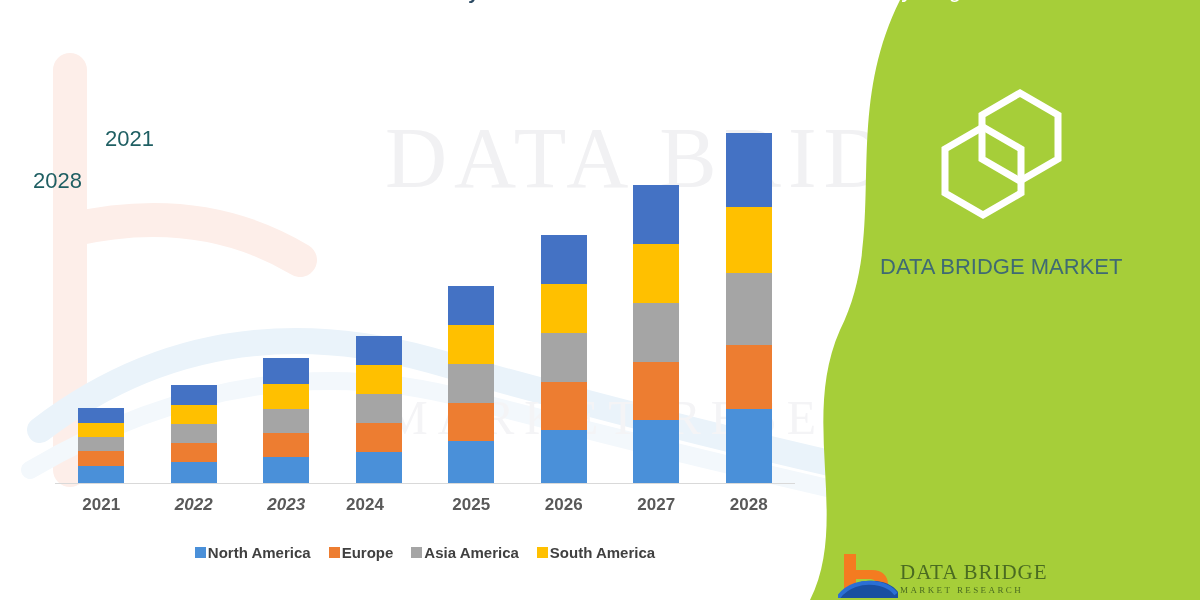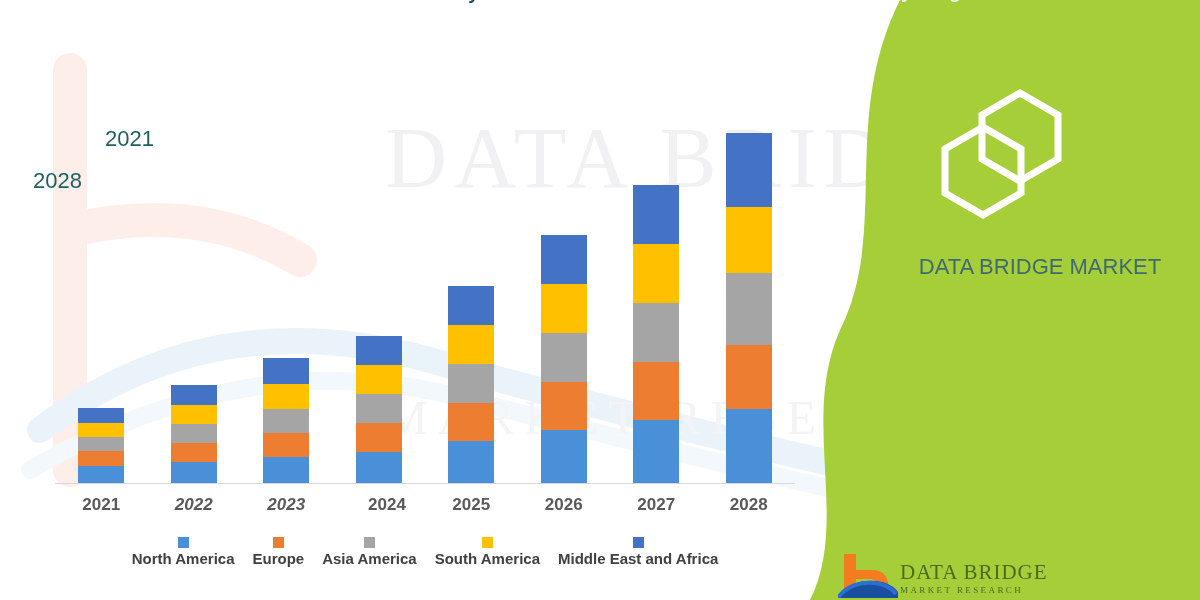--- a/index.html
+++ b/index.html
@@ -46,21 +46,21 @@
   .hex-wrap{position:absolute;left:925px;top:85px;width:200px;height:135px;}
   .hex-label{
     position:absolute;color:#1f5f63;font-size:22px;font-weight:400;
   }
   .hex-2021-lbl{left:105px;top:126px;}
   .hex-2028-lbl{left:33px;top:168px;}
 
   
   .brand{
     position:absolute;left:880px;top:252px;width:320px;
-    text-align:center;color:#3f6a73;font-size:22px;line-height:30px;
+    text-align:left;color:#3f6a73;font-size:22px;line-height:30px;
   }
 
   
   .chart{position:absolute;left:0;top:0;width:820px;height:600px;}
   .axis-line{
     position:absolute;left:55px;top:483px;width:740px;height:1px;
     background:#d9d9d9;
   }
   .bars{position:absolute;left:55px;top:60px;width:740px;height:423px;}
   .bar-col{
@@ -74,21 +74,21 @@
   .xlabel{
     position:absolute;width:90px;text-align:center;
     color:#595959;font-size:17px;font-weight:700;
   }
 
   
   .legend{
     position:absolute;left:55px;top:540px;width:740px;height:24px;
     display:flex;align-items:center;justify-content:center;gap:18px;
   }
-  .legend-item{display:flex;align-items:center;gap:2px;flex-direction:column;}
+  .legend-item{display:flex;align-items:center;gap:2px;}
   .legend-swatch{width:11px;height:11px;display:inline-block;}
   .legend-text{color:#404040;font-size:15px;font-weight:700;white-space:nowrap;}
 
   
   .logo{position:absolute;left:838px;top:552px;width:240px;height:48px;}
   .logo-text{
     position:absolute;left:62px;top:8px;color:#4a6b21;
     font-size:21px;letter-spacing:1px;font-family:"Liberation Serif", serif;
   }
   .logo-sub{
@@ -201,21 +201,21 @@
             <div class="seg" title="Asia Pacific 2028" style="height: 72px; background: rgb(165, 165, 165);"></div>
             <div class="seg" title="Europe 2028" style="height: 64px; background: rgb(237, 125, 49);"></div>
             <div class="seg" title="North America 2028" style="height: 74px; background: rgb(74, 144, 217);"></div>
           </div>
         </div>
       </div>
     <div class="xlabels" id="xlabels">
         <div class="xlabel" style="left: 1.25px;">2021</div>
         <div class="xlabel" style="left: 93.75px; font-style: italic;">2022</div>
         <div class="xlabel" style="left: 186.25px; font-style: italic;">2023</div>
-        <div class="xlabel" style="left: 287px;">2024</div>
+        <div class="xlabel" style="left: 265px;">2024</div>
         <div class="xlabel" style="left: 371.25px;">2025</div>
         <div class="xlabel" style="left: 463.75px;">2026</div>
         <div class="xlabel" style="left: 556.25px;">2027</div>
         <div class="xlabel" style="left: 648.75px;">2028</div>
       </div>
     <div class="legend" id="legend">
         <div class="legend-item">
           <span class="legend-swatch" style="background: rgb(74, 144, 217);"></span>
           <span class="legend-text">North America</span>
         </div>
@@ -223,24 +223,20 @@
           <span class="legend-swatch" style="background: rgb(237, 125, 49);"></span>
           <span class="legend-text">Europe</span>
         </div>
         <div class="legend-item">
           <span class="legend-swatch" style="background: rgb(165, 165, 165);"></span>
           <span class="legend-text">Asia America</span>
         </div>
         <div class="legend-item">
           <span class="legend-swatch" style="background: rgb(255, 192, 0);"></span>
           <span class="legend-text">South America</span>
-        </div>
-        <div class="legend-item">
-          <span class="legend-swatch" style="background: rgb(68, 114, 196);"></span>
-          <span class="legend-text">Middle East and Africa</span>
         </div>
       </div>
   </div>
 
   <div class="logo">
     <svg width="60" height="46" viewBox="0 0 60 46" aria-hidden="true">
       <path d="M6 2 L18 2 L18 18 L34 18 C44 18 50 24 50 32 L38 32 C38 28 35 27 31 27 L18 27 L18 44 L6 44 Z" fill="#f47b20"></path>
       <path d="M2 44 C10 32 26 26 44 30 C52 32 57 36 60 40 L60 46 L2 46 Z" fill="#1a4fa0"></path>
       <path d="M0 46 C8 34 24 28 42 32 C50 34 55 38 58 42" fill="none" stroke="#2b6fd4" stroke-width="4"></path>
     </svg>

